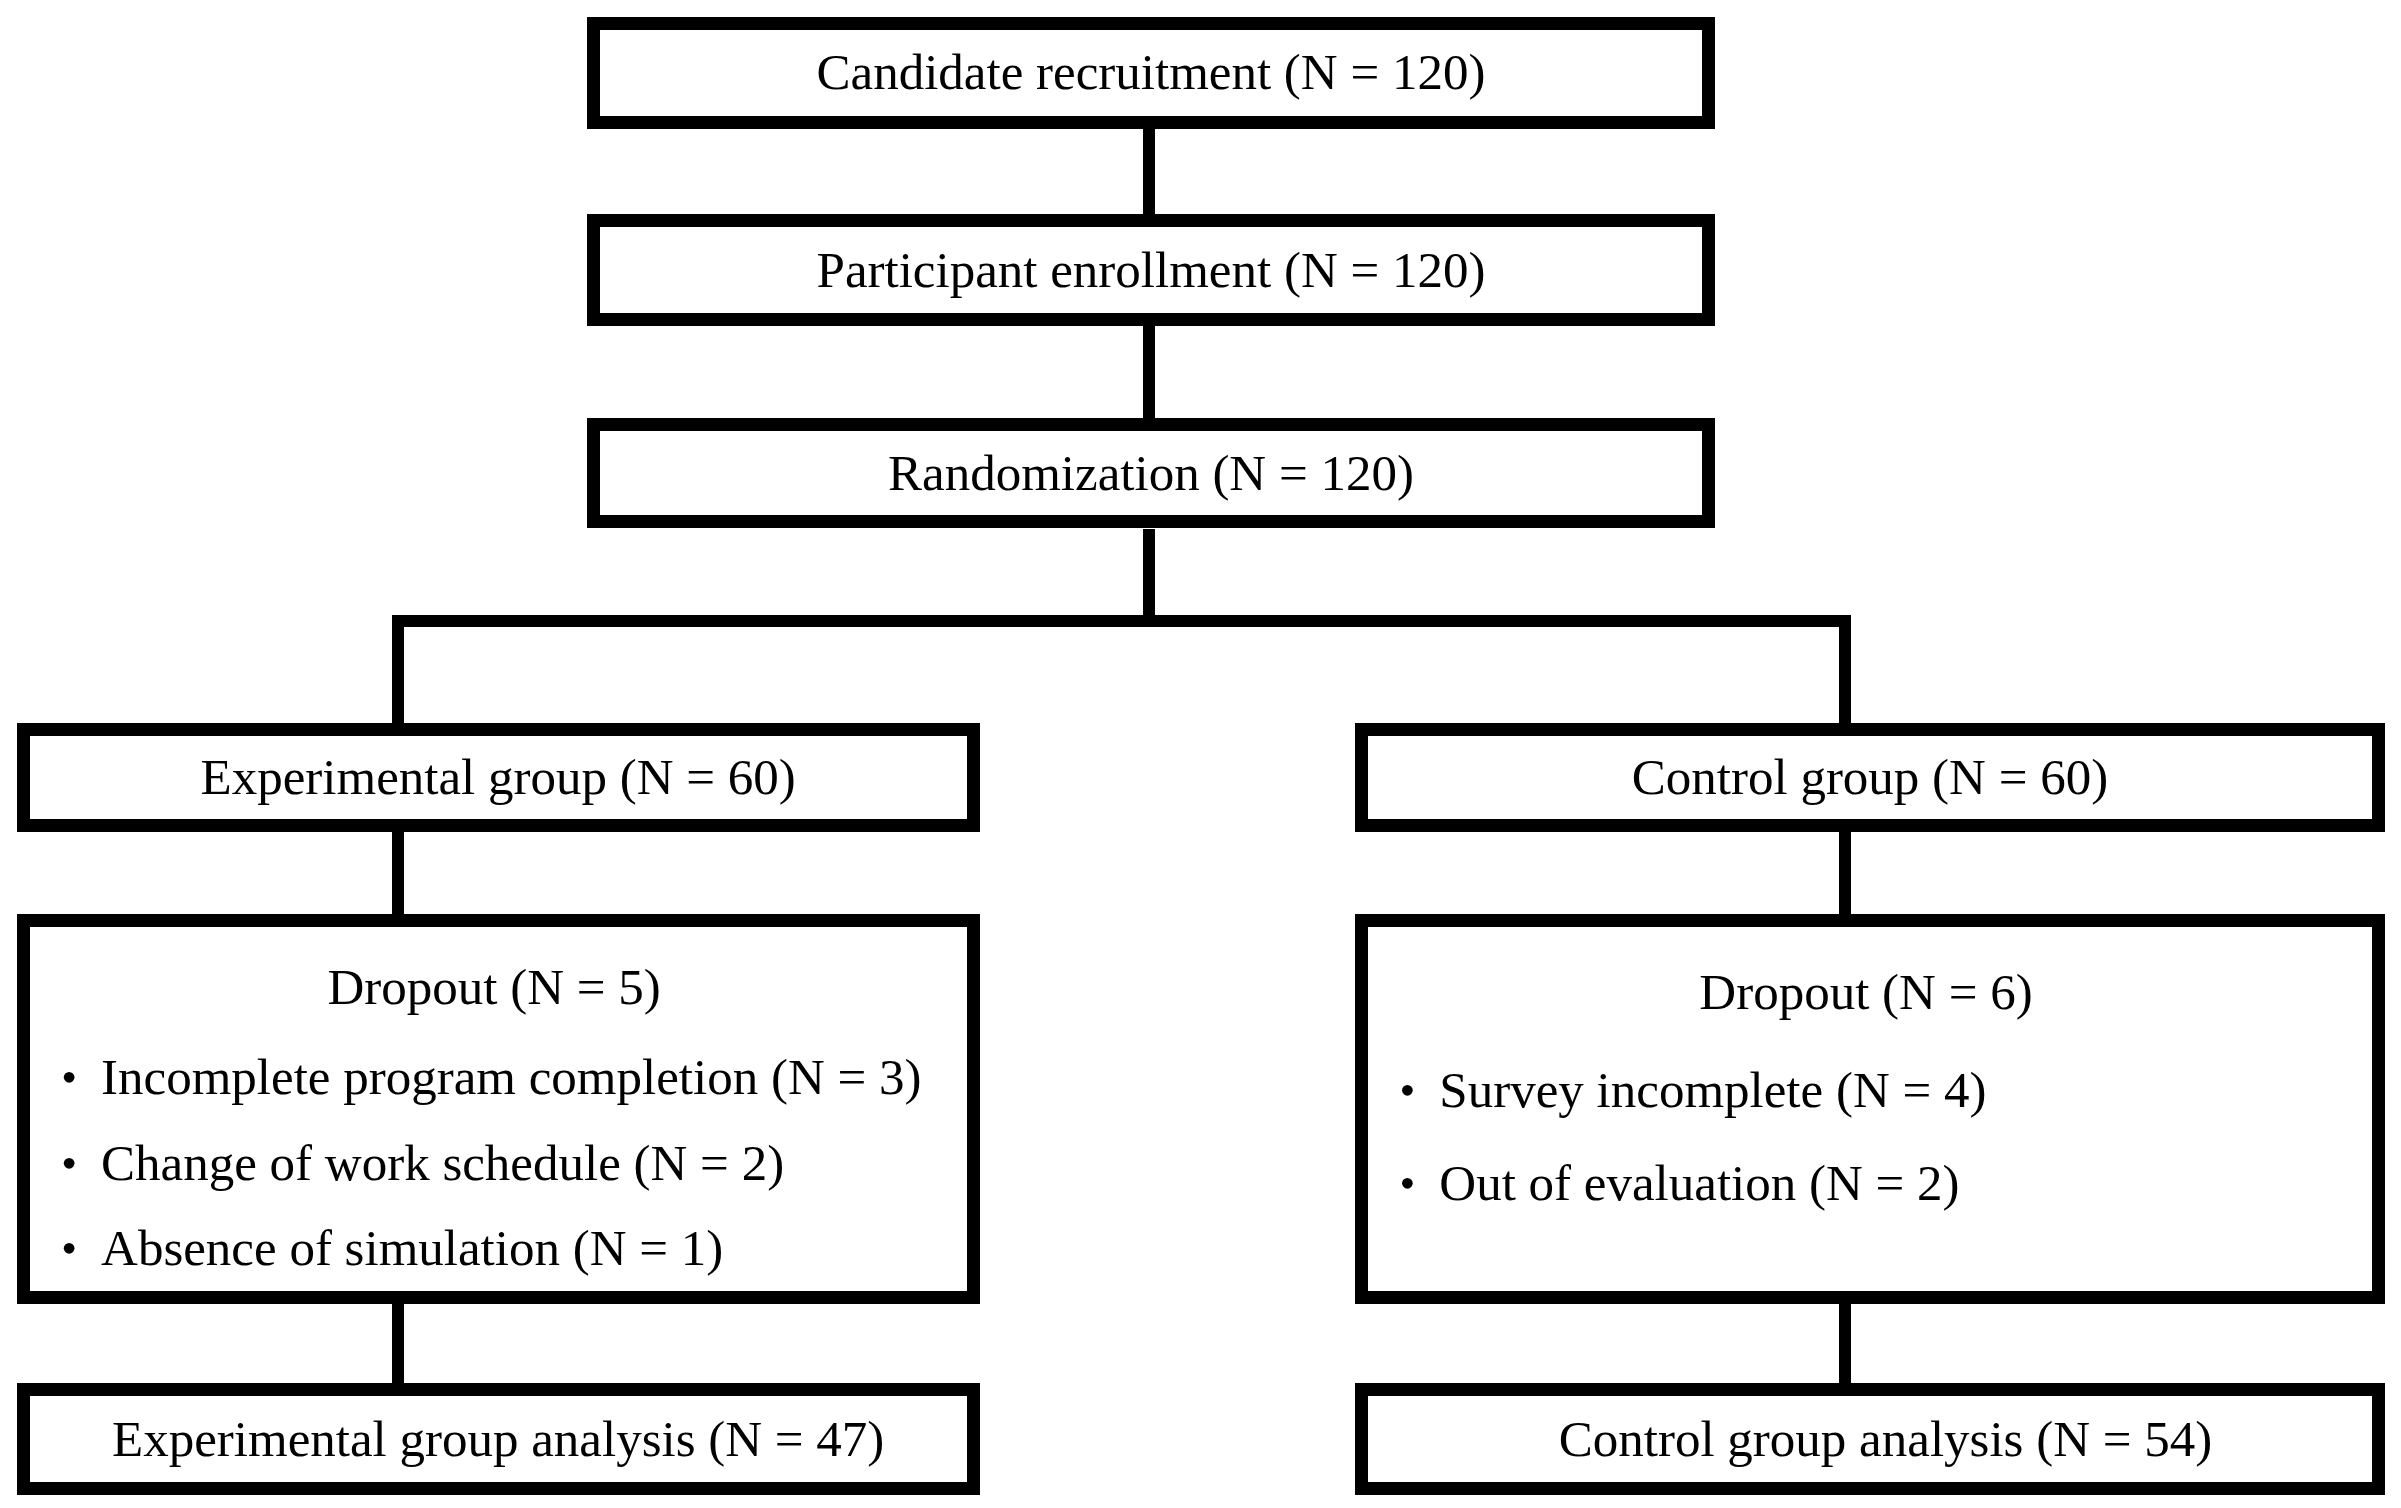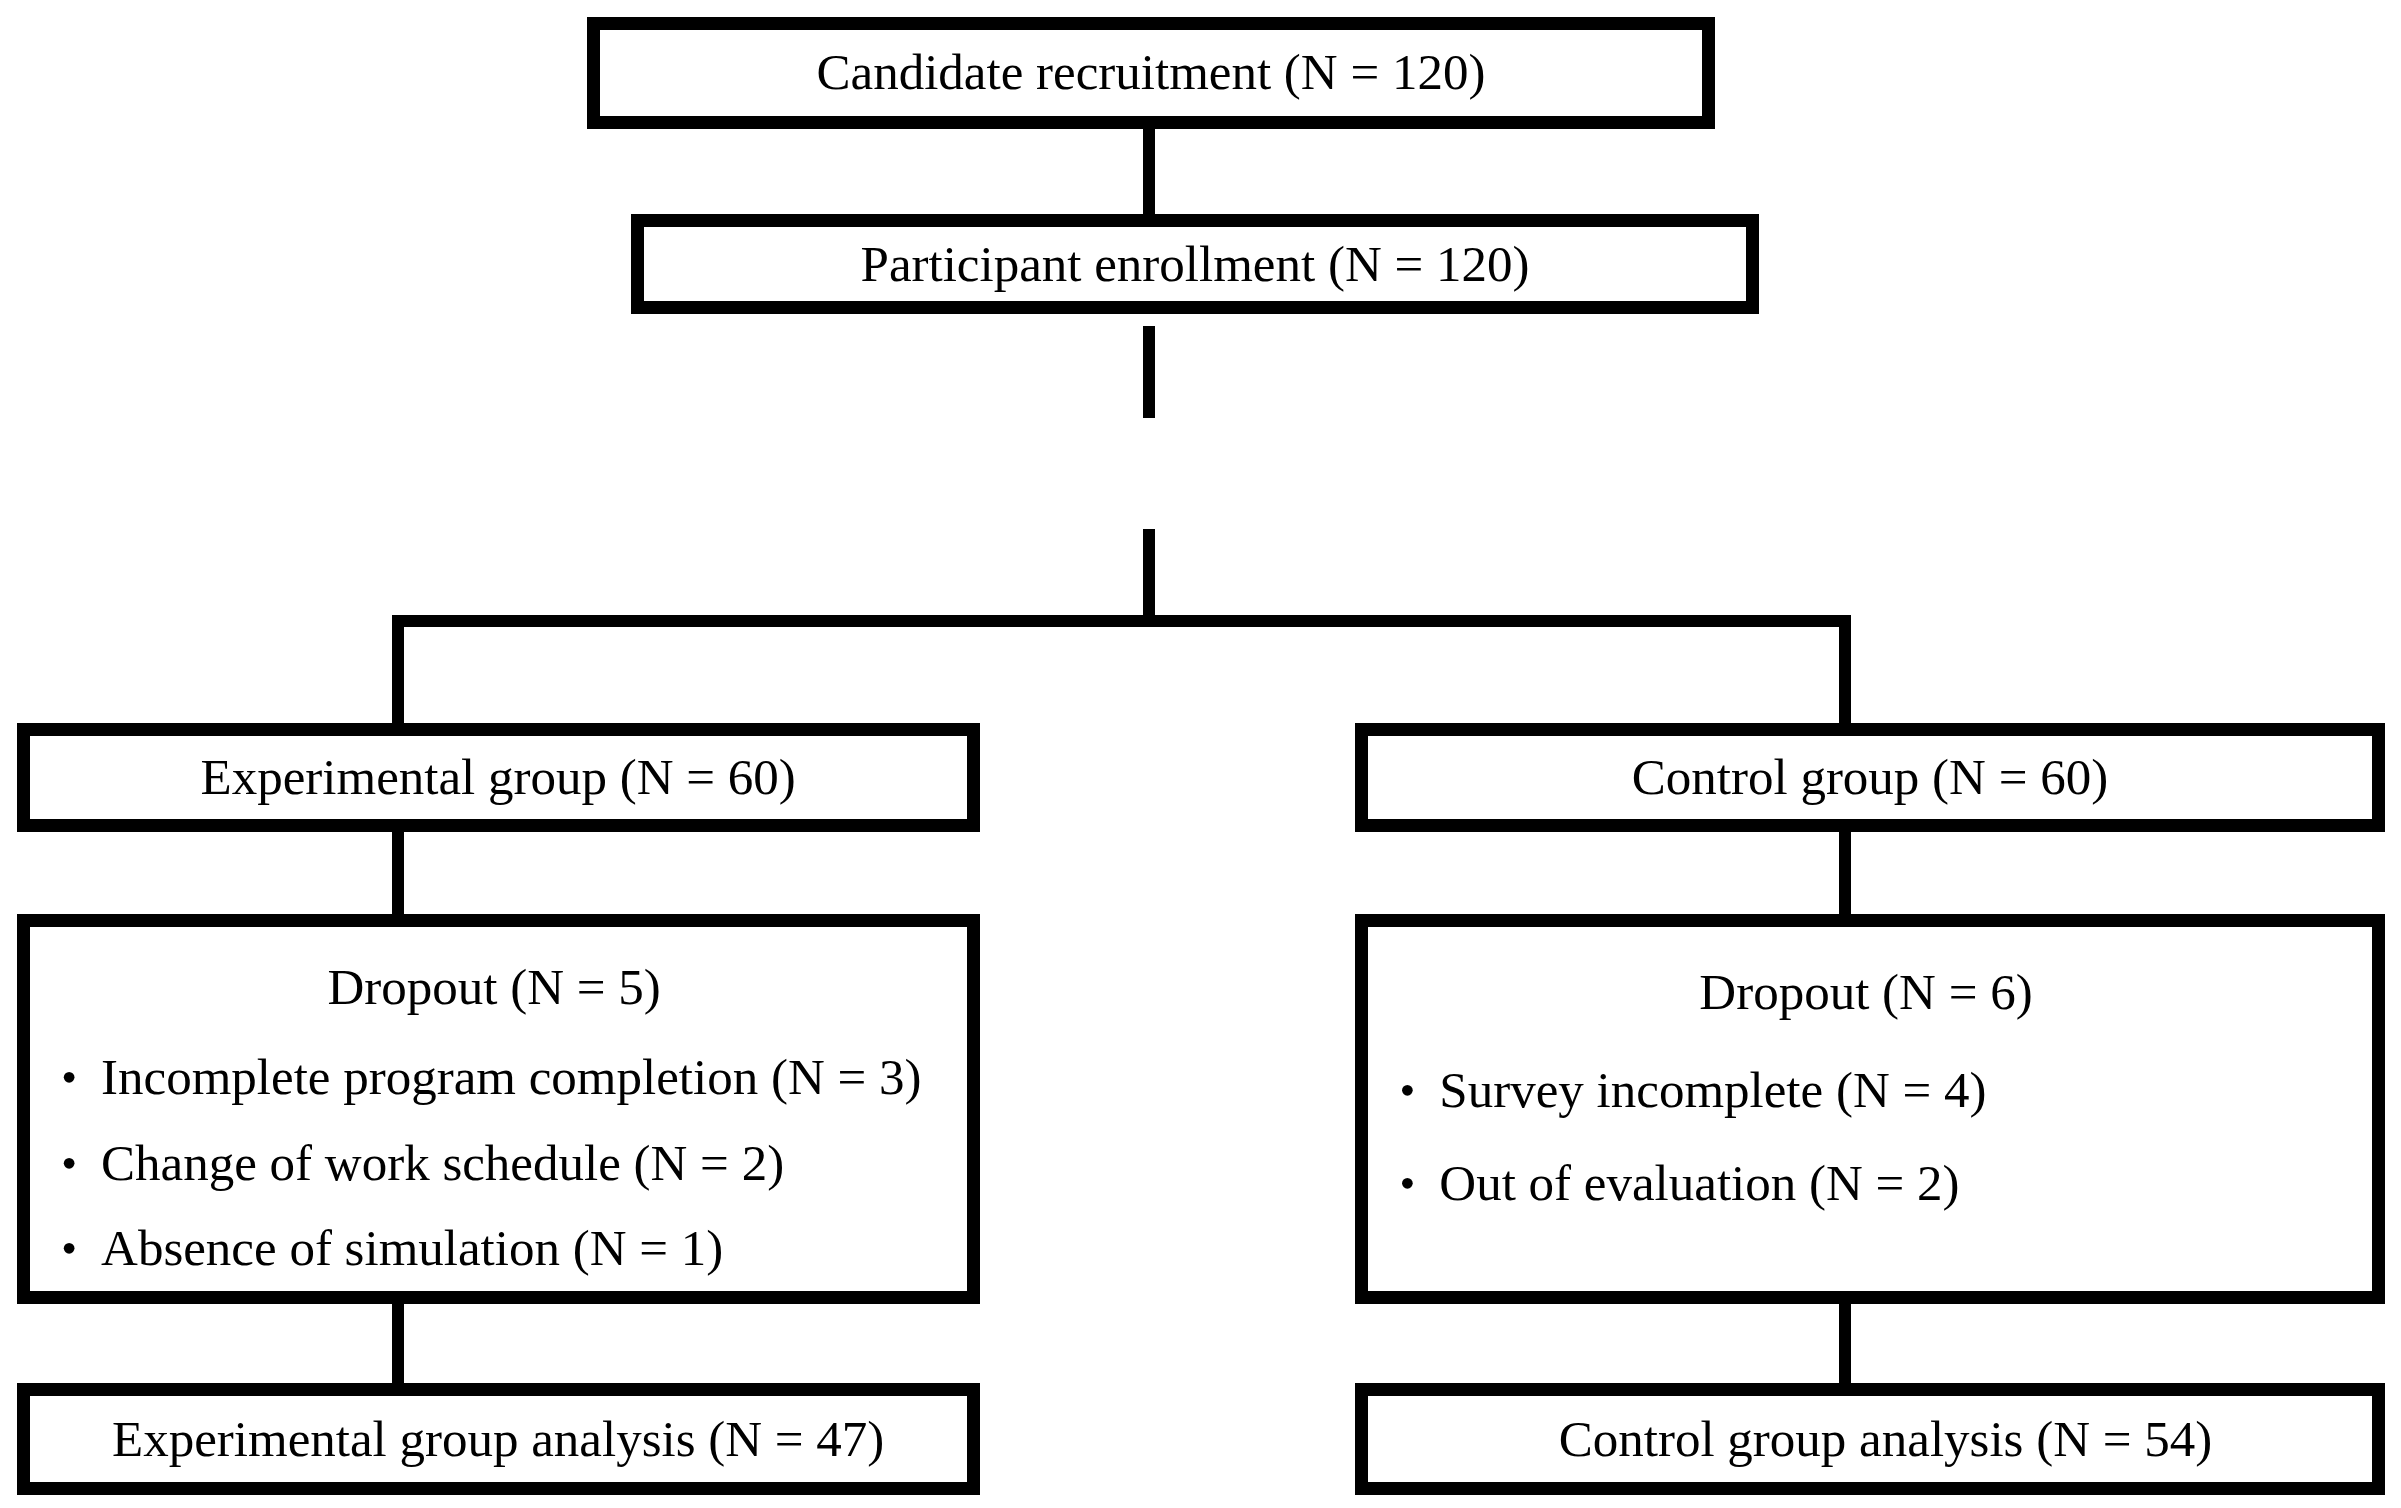--- a/index.html
+++ b/index.html
@@ -23,21 +23,21 @@
     font-size: 51px;
     line-height: 1;
     white-space: nowrap;
   }
   .conn {
     position: absolute;
     background: #000000;
   }
   
   .box-recruitment   { left: 587px;  top: 16.7px;   width: 1128px; height: 112px; }
-  .box-enrollment    { left: 587px;  top: 214px;  width: 1128px; height: 100px; margin-left: 44px; }
+  .box-enrollment    { left: 587px;  top: 214px;  width: 1128px; height: 112px; }
   .box-randomization { left: 587px;  top: 418px;  width: 1128px; height: 110px; }
   
   .box-experimental  { left: 16.7px;   top: 723px;  width: 963px; height: 109px; }
   .box-control       { left: 1355px; top: 723px;  width: 1030px; height: 109px; }
   
   .box-dropout-exp   { left: 16.7px;   top: 914px;  width: 963px; height: 390px; }
   .box-dropout-ctl   { left: 1355px; top: 914px;  width: 1030px; height: 390px; }
   
   .box-analysis-exp  { left: 16.7px;   top: 1383px; width: 963px; height: 112px; }
   .box-analysis-ctl  { left: 1355px; top: 1383px; width: 1030px; height: 112px; padding-left: 31px; }
@@ -95,20 +95,23 @@
   <div class="conn v conn-v7"></div>
   <div class="conn v conn-v8"></div>
   <div class="conn v conn-v9"></div>
 
   <div class="box box-recruitment">
     <span>Candidate recruitment (N = 120)</span>
   </div>
   <div class="box box-enrollment">
     <span>Participant enrollment (N = 120)</span>
   </div>
+  <div class="box box-randomization">
+    <span>Randomization (N = 120)</span>
+  </div>
 
   <div class="box box-experimental">
     <span>Experimental group (N = 60)</span>
   </div>
   <div class="box box-control">
     <span>Control group (N = 60)</span>
   </div>
 
   <div class="box dropout box-dropout-exp">
     <div class="dropout-title">Dropout (N = 5)</div>

